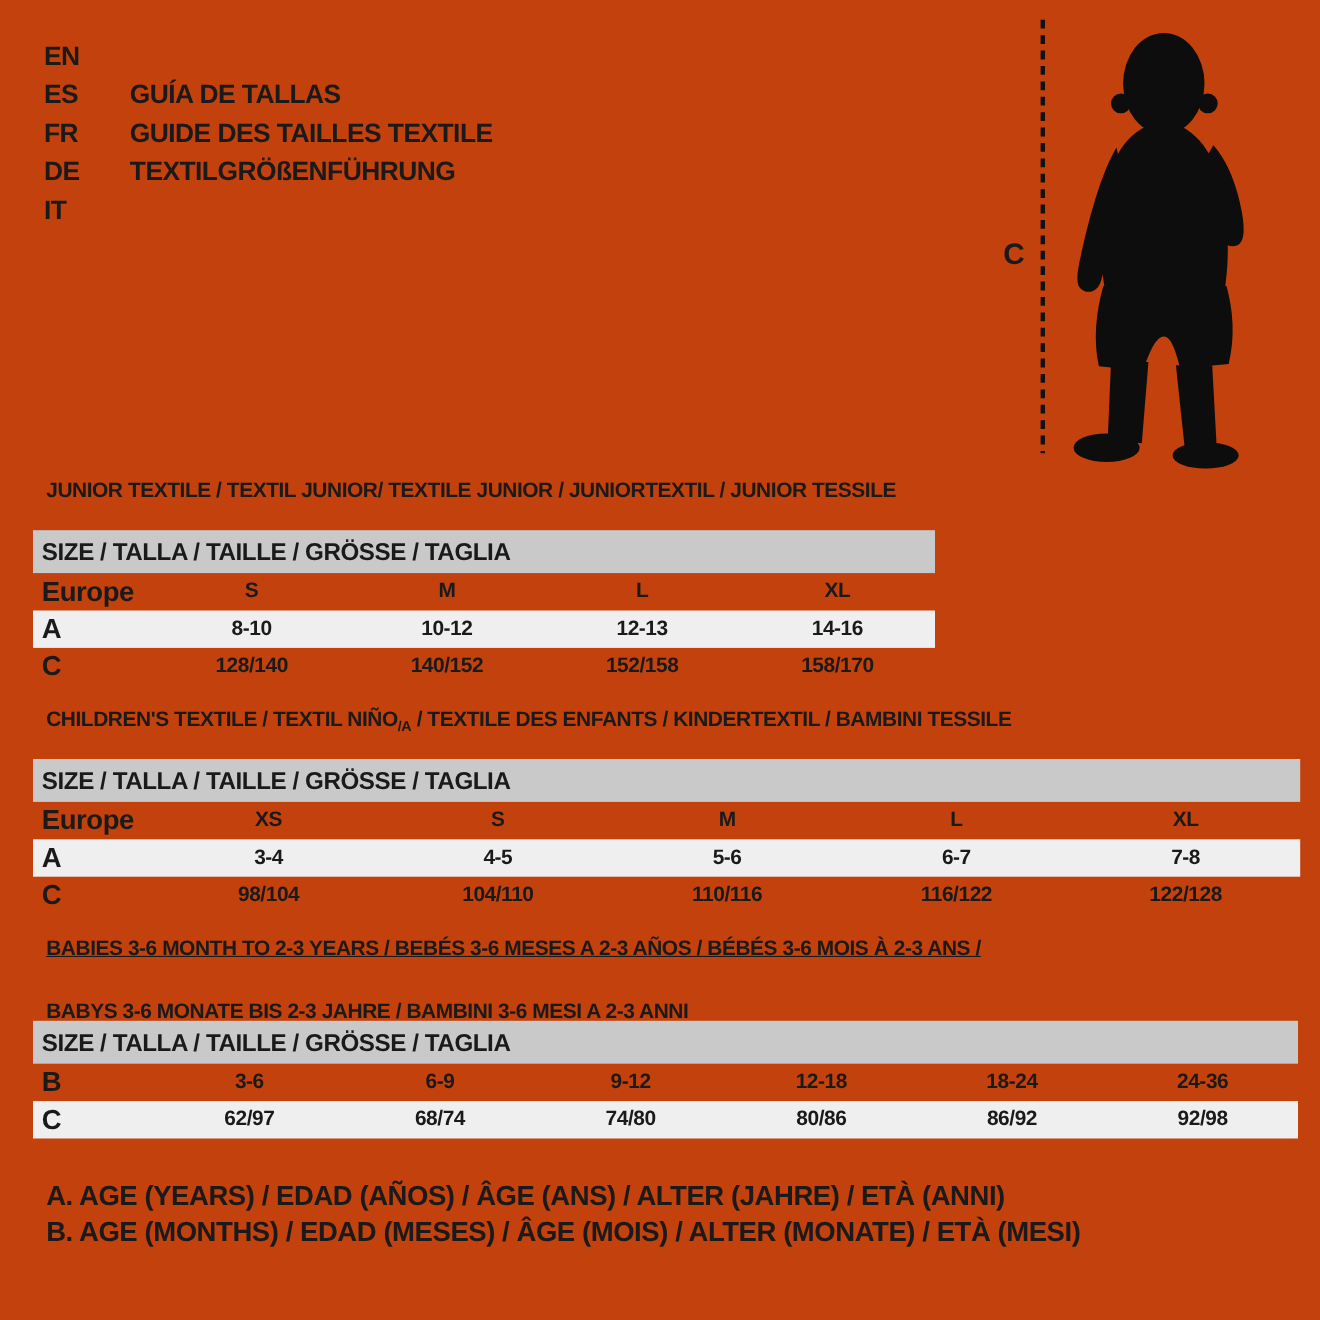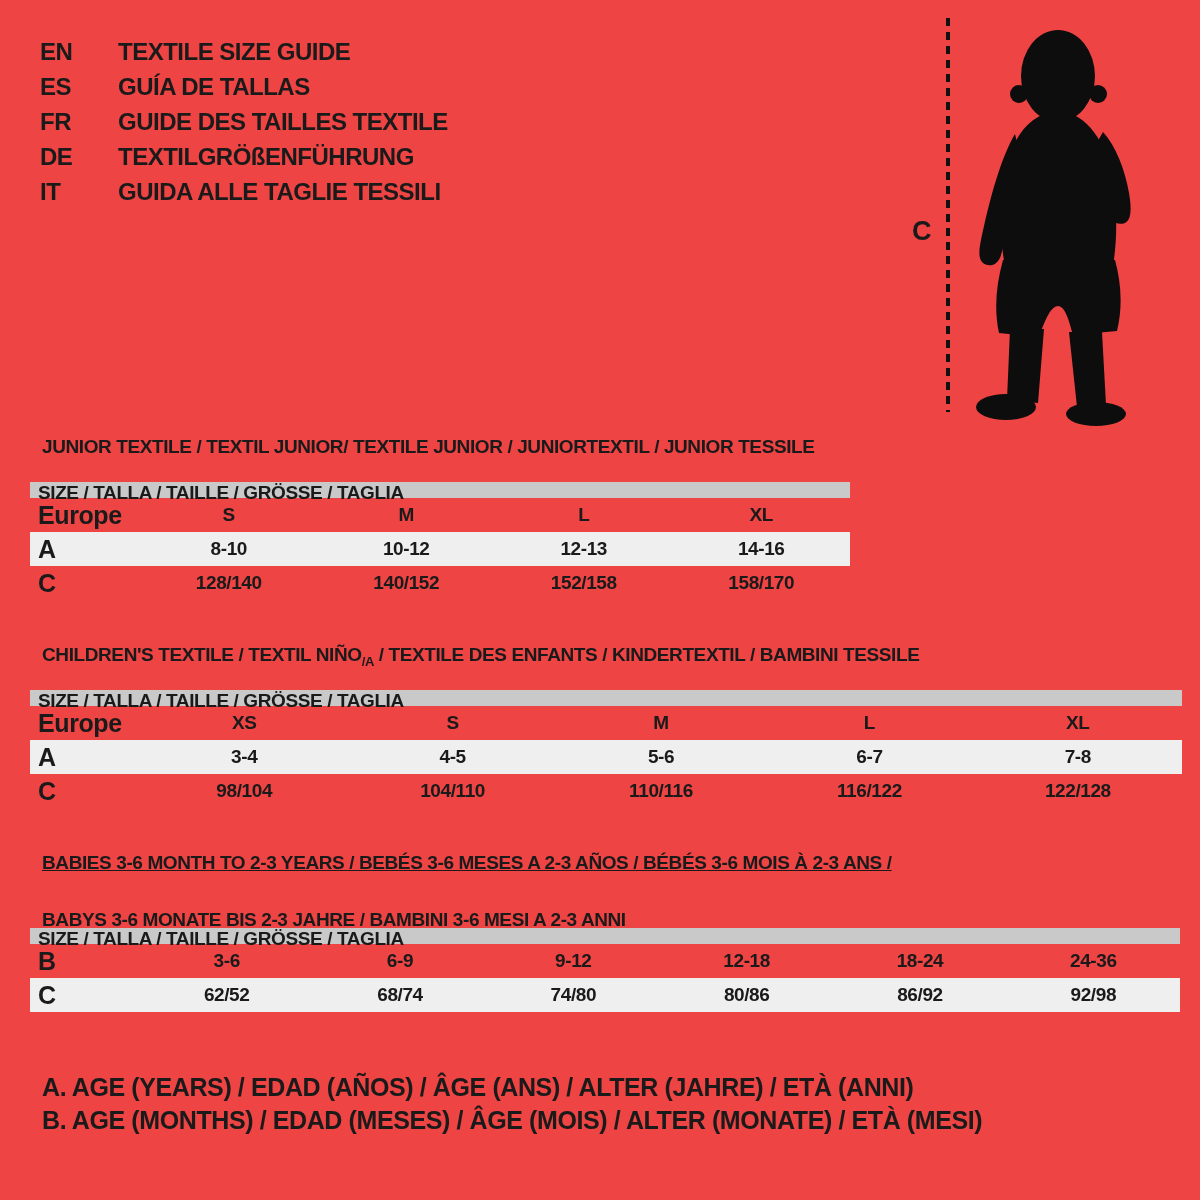--- a/index.html
+++ b/index.html
@@ -4,21 +4,21 @@
 <style>
   html,body{margin:0;padding:0;}
   body{
     width:1200px;height:1200px;
     background:#ffffff;
     font-family:"Liberation Sans","DejaVu Sans",sans-serif;
     color:#1a1a1a;
     overflow:hidden;
   }
   .canvas{
-    position:relative;width:1200px;height:1200px;background:#ef4444;
+    position:relative;width:1200px;height:1200px;background:#c2410c;
   }
 
   
   .lang-block{position:absolute;left:40px;top:34px;}
   .lang-row{display:flex;height:35px;align-items:center;}
   .lang-code{width:78px;font-weight:bold;font-size:24px;letter-spacing:-0.5px;}
   .lang-title{font-weight:bold;font-size:24px;letter-spacing:-0.5px;white-space:nowrap;}
 
   
   .measure-line{position:absolute;left:944px;top:14px;}
@@ -31,23 +31,23 @@
   
   .sec-title{
     position:absolute;left:42px;
     font-weight:bold;font-size:19px;letter-spacing:-0.4px;white-space:nowrap;
   }
   .sec-title sub{font-size:13px;line-height:0;}
 
   
   .table{position:absolute;left:30px;}
   .bar{
-    height:16px;display:flex;align-items:flex-start;
+    height:39px;display:flex;align-items:center;
     padding-left:8px;box-sizing:border-box;
-    font-weight:bold;font-size:19px;letter-spacing:-0.4px;
+    font-weight:bold;font-size:22px;letter-spacing:-0.4px;
   }
   .trow{display:flex;height:34px;align-items:center;box-sizing:border-box;}
   .lbl{
     width:110px;padding-left:8px;box-sizing:border-box;
     font-weight:bold;font-size:25px;letter-spacing:-0.4px;
   }
   .cell{
     flex:1;text-align:center;
     font-weight:bold;font-size:19px;letter-spacing:-0.4px;
   }
@@ -59,37 +59,35 @@
   }
 </style>
 </head>
 <body>
 
 <div class="canvas">
 
   <div class="lang-block">
     <div class="lang-row">
       <span class="lang-code">EN</span>
-      <span class="lang-title">TEXTILE SIZE GUIDE</span>
     </div>
     <div class="lang-row">
       <span class="lang-code">ES</span>
       <span class="lang-title">GUÍA DE TALLAS</span>
     </div>
     <div class="lang-row">
       <span class="lang-code">FR</span>
       <span class="lang-title">GUIDE DES TAILLES TEXTILE</span>
     </div>
     <div class="lang-row">
       <span class="lang-code">DE</span>
       <span class="lang-title">TEXTILGRÖßENFÜHRUNG</span>
     </div>
     <div class="lang-row">
       <span class="lang-code">IT</span>
-      <span class="lang-title">GUIDA ALLE TAGLIE TESSILI</span>
     </div>
   </div>
 
   <svg class="measure-line" width="8" height="402" viewBox="0 0 8 402">
     <line x1="4" y1="4" x2="4" y2="398" stroke="#111111" stroke-width="4" stroke-dasharray="8 6"></line>
   </svg>
   <div class="measure-label">C</div>
 
   <svg class="silhouette" width="170" height="415" viewBox="0 0 170 415">
     <g fill="#0d0d0d">
@@ -177,21 +175,21 @@
       <span class="lbl">B</span>
       <span class="cell">3-6</span>
       <span class="cell">6-9</span>
       <span class="cell">9-12</span>
       <span class="cell">12-18</span>
       <span class="cell">18-24</span>
       <span class="cell">24-36</span>
     </div>
     <div class="trow" style="background:#efefef;">
       <span class="lbl">C</span>
-      <span class="cell">62/52</span>
+      <span class="cell">62/97</span>
       <span class="cell">68/74</span>
       <span class="cell">74/80</span>
       <span class="cell">80/86</span>
       <span class="cell">86/92</span>
       <span class="cell">92/98</span>
     </div>
   </div>
 
   <div class="legend-line" style="top:1073px;">A. AGE (YEARS) / EDAD (AÑOS) / ÂGE (ANS) / ALTER (JAHRE) / ETÀ (ANNI)</div>
   <div class="legend-line" style="top:1106px;">B. AGE (MONTHS) / EDAD (MESES) / ÂGE (MOIS) / ALTER (MONATE) / ETÀ (MESI)</div>

